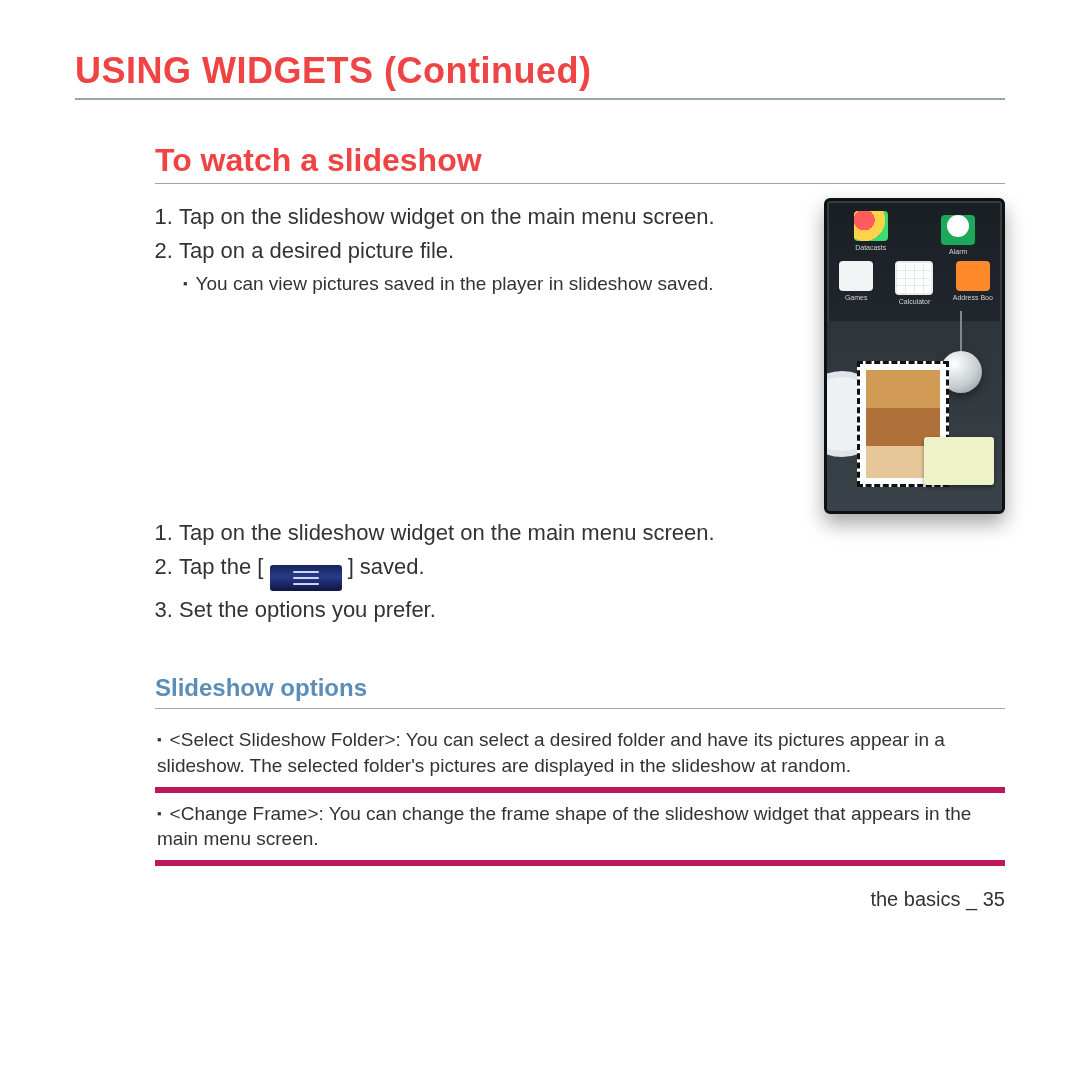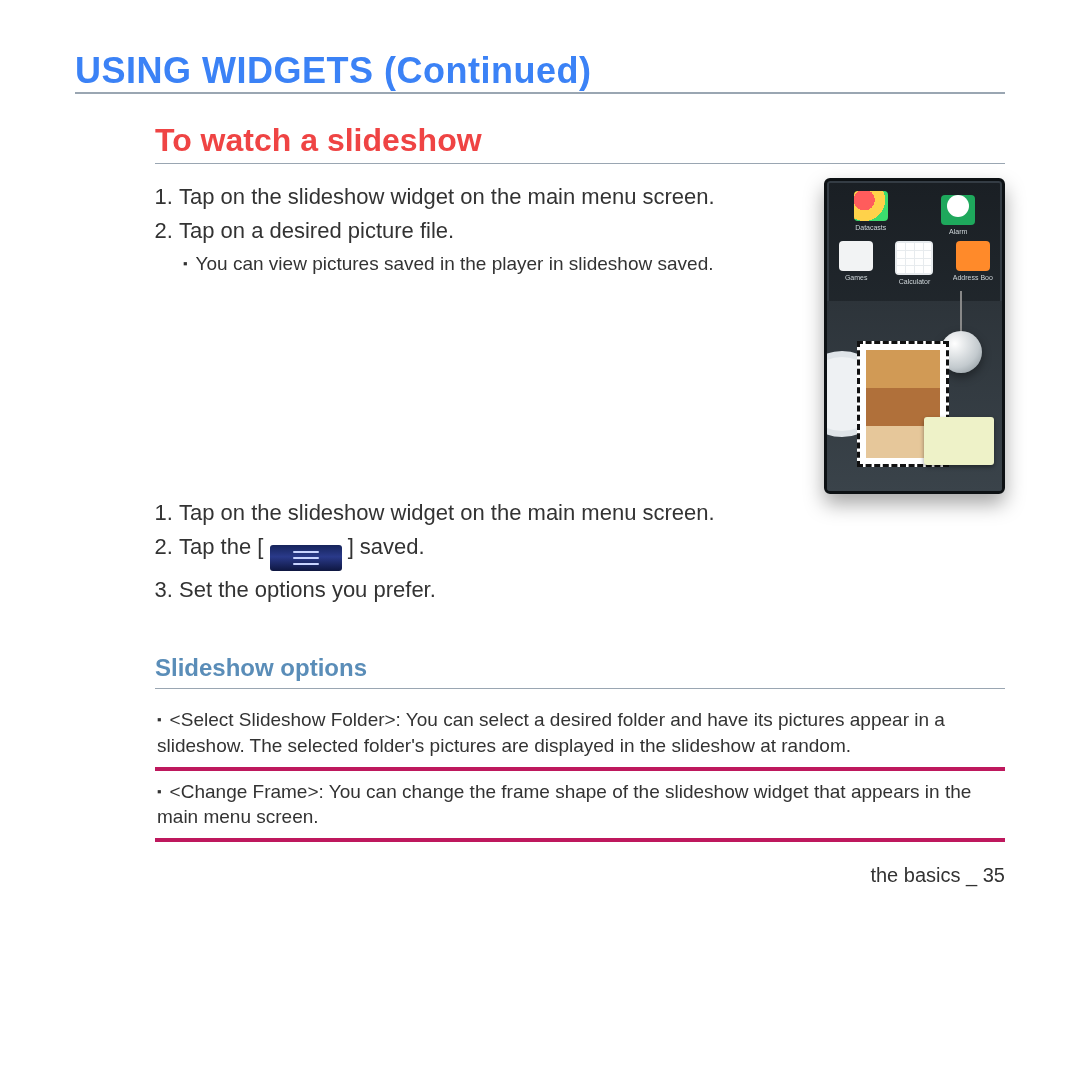--- a/index.html
+++ b/index.html
@@ -1,30 +1,30 @@
 <!DOCTYPE html>
 <html><head>
 <meta charset="utf-8">
 <style>
   html,body{margin:0;padding:0;width:1080px;height:1080px;background:#fff;font-family:Arial,Helvetica,sans-serif;color:#333}
   .page{box-sizing:border-box;padding:50px 75px 30px 75px}
-  .h1{font-size:36px;font-weight:bold;color:#3b82f6;border-bottom:2px solid #9aa6b2;margin-bottom:28px;letter-spacing:.5px}
+  .h1{font-size:36px;font-weight:bold;color:#ef4444;border-bottom:2px solid #9aa6b2;padding-bottom:6px;margin-bottom:42px;letter-spacing:.5px}
   .indent{margin-left:80px}
   .h2{font-size:32px;font-weight:bold;color:#ef4444;border-bottom:1px solid #9aa6b2;padding-bottom:4px;margin:18px 0 14px 0}
   .h3{font-size:24px;font-weight:bold;color:#5a8db8;margin:50px 0 6px 0}
   .h3rule{border-top:1px solid #9aa6b2;margin-bottom:10px}
   .col2{display:flex;gap:18px;align-items:flex-start}
   .textcol{flex:1}
   ol.num{list-style:decimal;margin:0;padding-left:24px;font-size:22px;line-height:1.35}
   ol.num>li{margin:4px 0}
   ol.num>li .lead{font-weight:bold}
   ol.num .note{list-style:none;margin:6px 0 0 4px;padding:0;font-size:19px}
   ol.num .note li::before{content:"▪";color:#333;margin-right:8px;font-size:13px;position:relative;top:-2px}
   ul.opts{list-style:none;margin:0;padding:0;font-size:19px;line-height:1.35}
-  ul.opts>li{border-bottom:4px solid #be185d;padding:8px 2px}
+  ul.opts>li{border-bottom:6px solid #be185d;padding:8px 2px}
   ul.opts>li::before{content:"▪";color:#333;margin-right:8px;font-size:13px;position:relative;top:-2px}
   .bold{font-weight:normal}
   .menu-icon{display:inline-flex;align-items:center;justify-content:center;width:72px;height:26px;background:linear-gradient(#16245b,#2a3a8a 45%,#0e1640);border-radius:3px;vertical-align:-5px}
   .menu-icon span{display:block;width:26px;height:2px;background:#c9d4ff;border-radius:1px;position:relative}
   .menu-icon span::before,.menu-icon span::after{content:"";position:absolute;left:0;width:26px;height:2px;background:#c9d4ff;border-radius:1px}
   .menu-icon span::before{top:-6px}
   .menu-icon span::after{top:6px}
   .device{width:175px;height:310px;background:linear-gradient(#1a1f24,#2a3238);border:3px solid #0d1114;border-radius:6px;box-shadow:0 10px 20px rgba(0,0,0,.35),inset 0 0 0 2px #343c44;position:relative;overflow:hidden;flex:0 0 auto}
   .iconrow{display:flex;justify-content:space-around;margin-top:10px}
   .appicon{width:40px;text-align:center}

